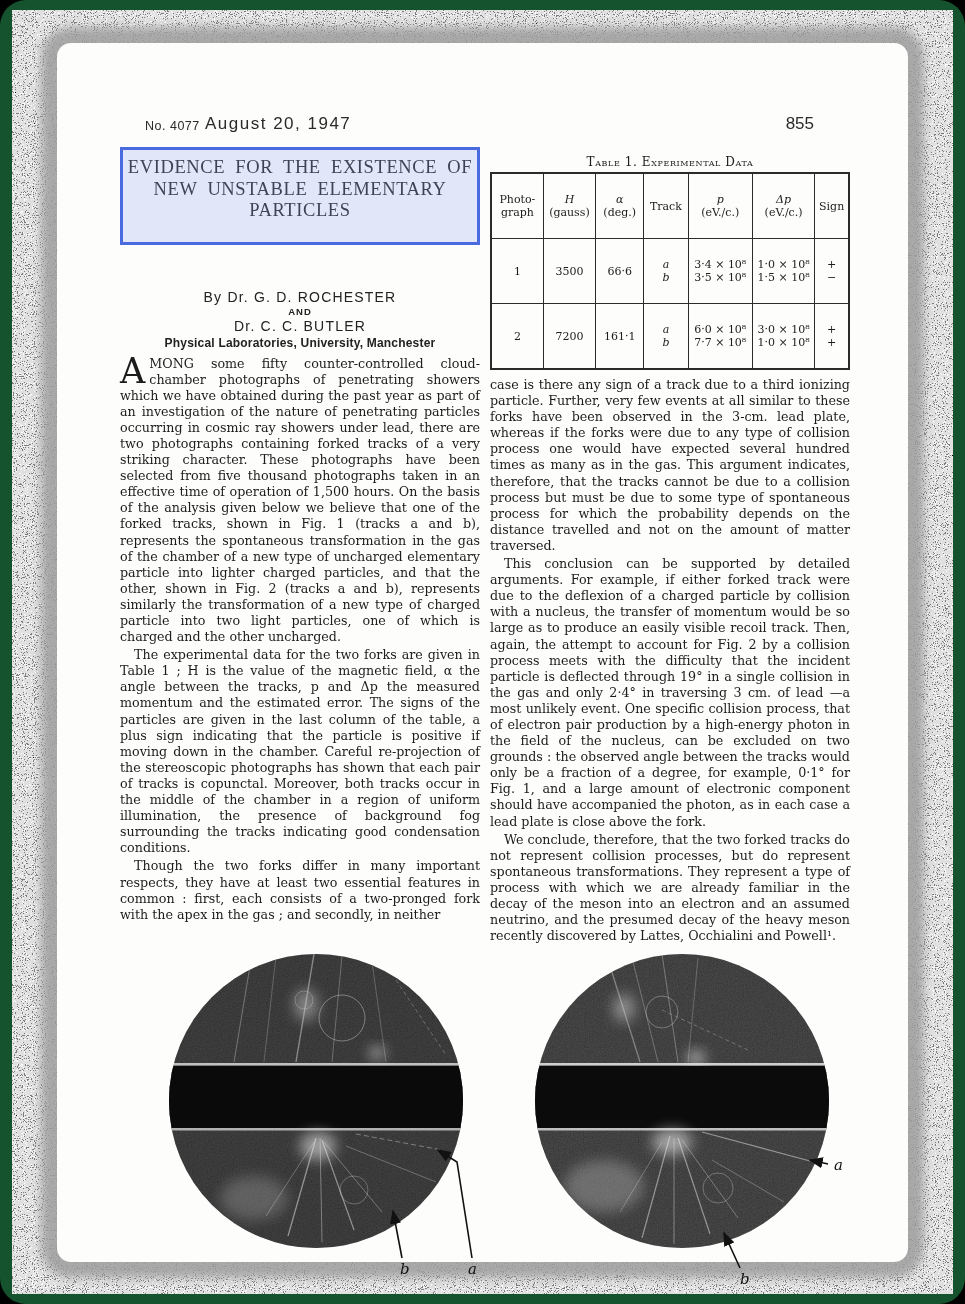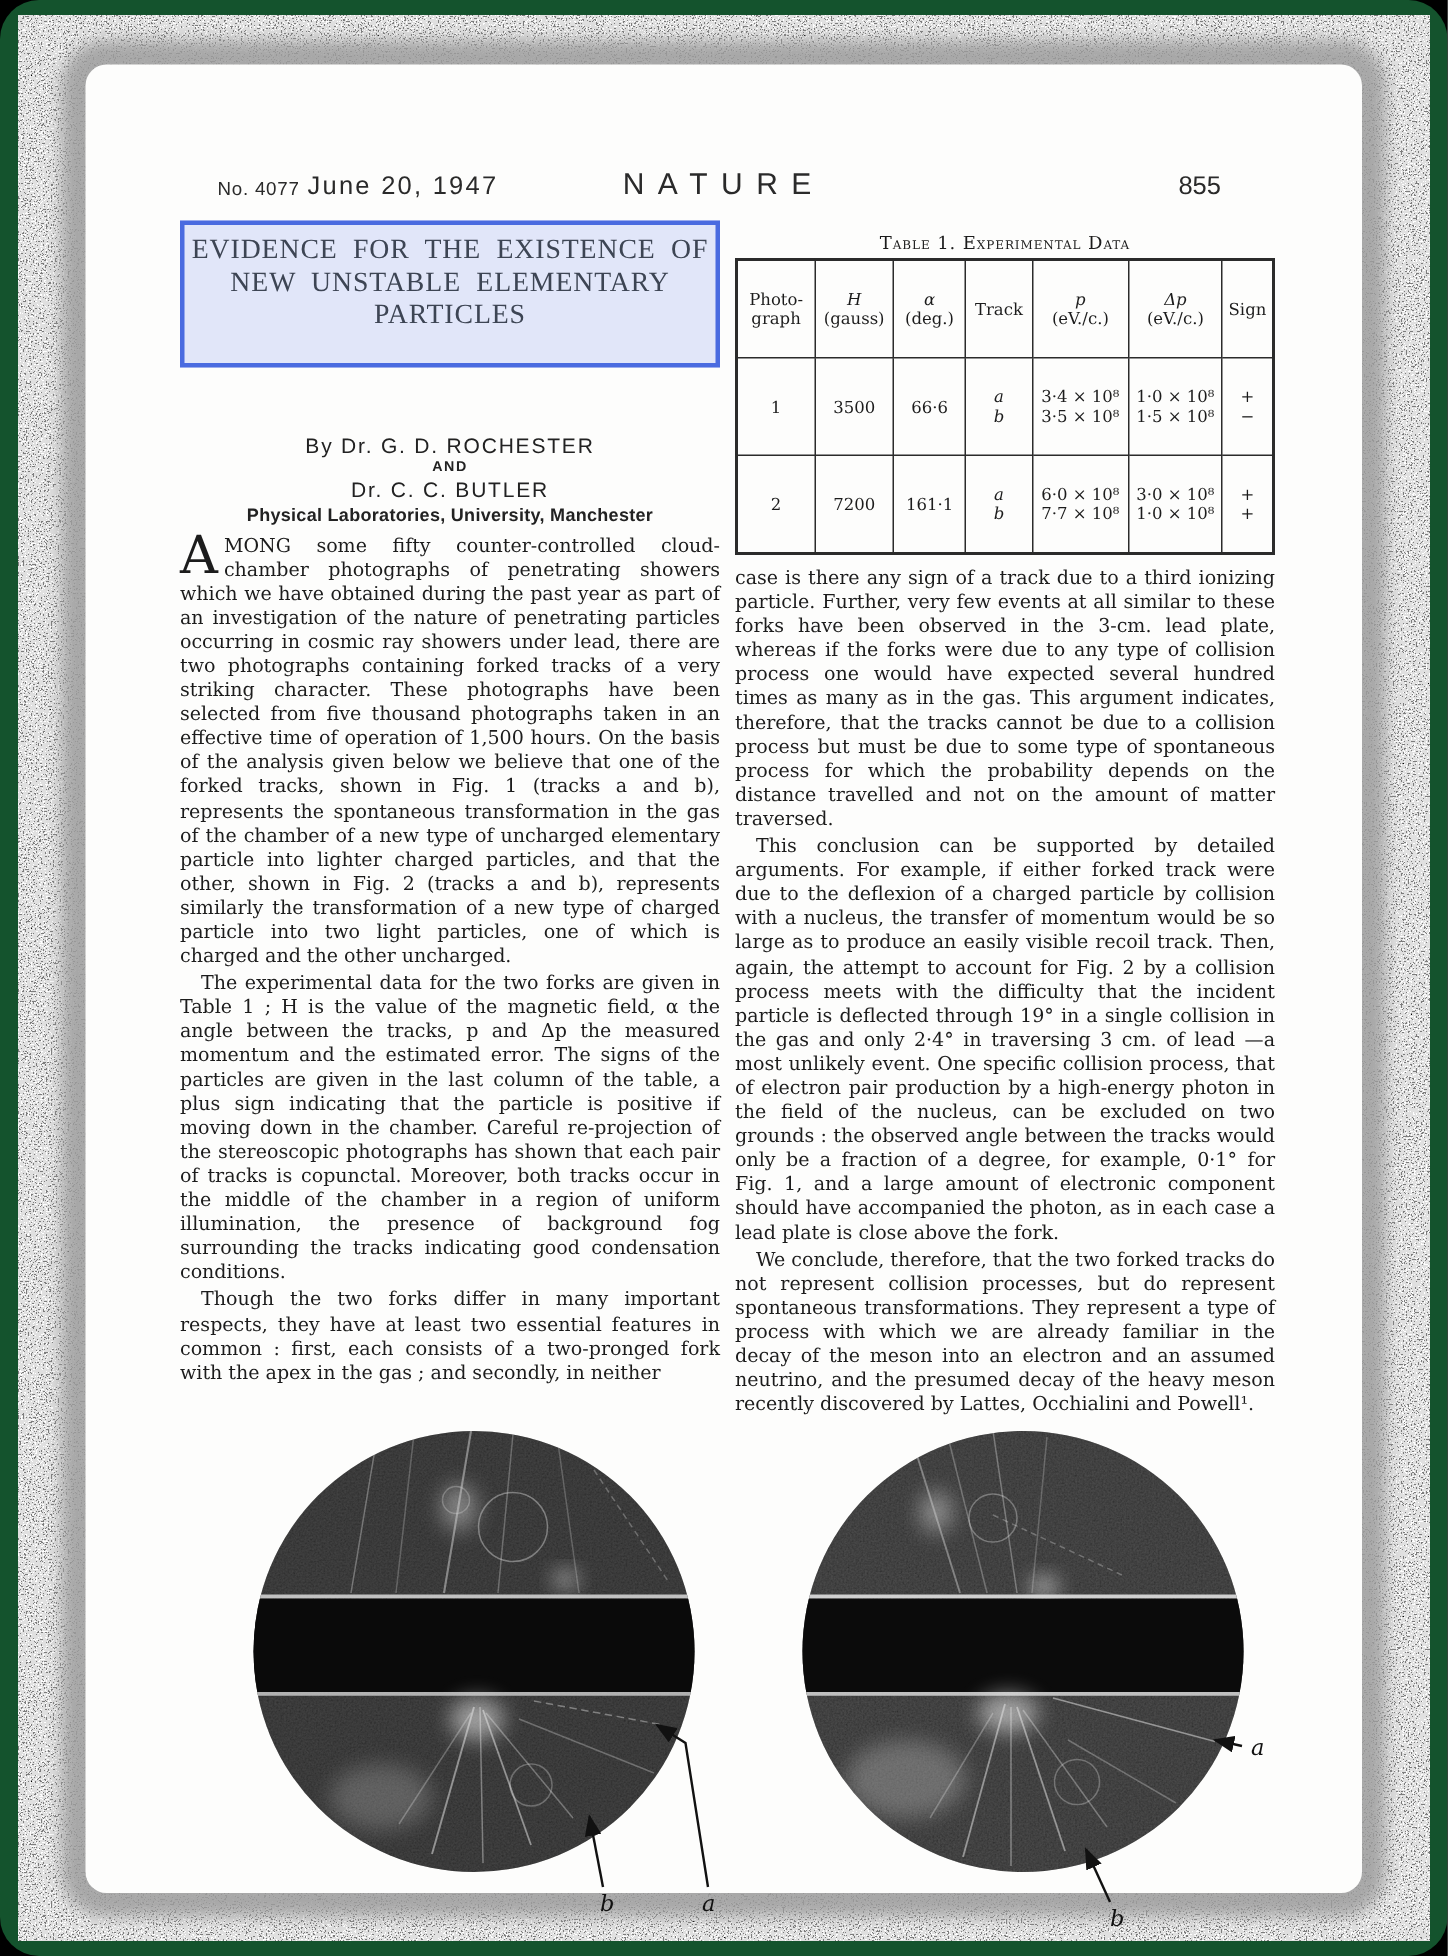--- a/index.html
+++ b/index.html
@@ -65,22 +65,21 @@
         </feComponentTransfer>
       </filter>
     </defs>
     <rect x="12" y="10" width="941" height="1284" rx="22" fill="#bdbdbd" filter="url(#grain)"></rect>
   </svg>
 
   <div class="page">
 
     <div class="masthead">
       <span class="issue">No. 4077</span>
-      <span class="mdate">June 20, 1947</span>
-      <span class="journal">NATURE</span>
+      <span class="mdate">August 20, 1947</span>
       <span class="pageno">855</span>
     </div>
 
     <div class="cols">
 
       <div class="col">
         <div class="title-box">
           <span>EVIDENCE FOR THE EXISTENCE OF NEW UNSTABLE ELEMENTARY PARTICLES</span>
         </div>
         <div class="byline">

